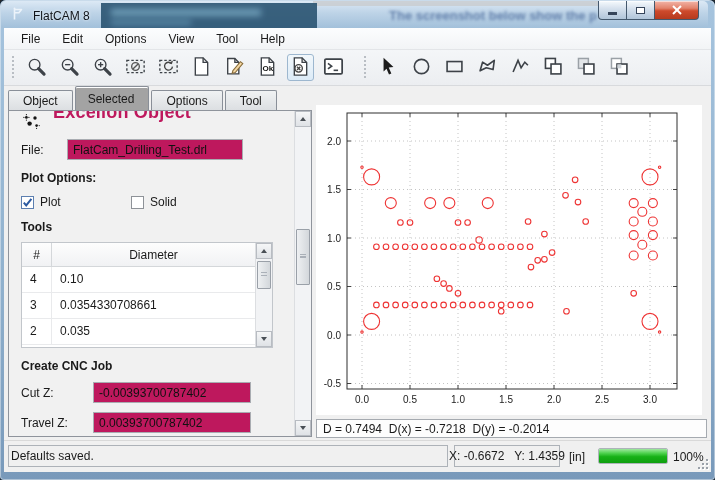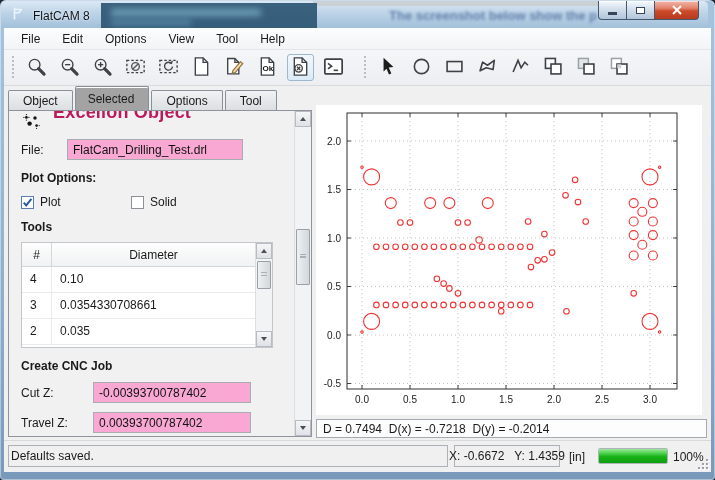--- a/index.html
+++ b/index.html
@@ -65,21 +65,21 @@
   .left-panel { position:absolute; left:4px; top:82px; width:304px; height:327px;
                 background:#f1f1f1; border:1px solid #8f949c; overflow:hidden; z-index:2; }
   .panel-content { position:absolute; left:0; top:0; right:17px; bottom:0;
                    padding:0 0 0 12px; overflow:hidden; }
   .obj-header { position:relative; height:26px; margin-top:-6px; }
   .obj-header .drill { position:absolute; left:2px; top:8px; }
   .obj-header h2 { position:absolute; left:32px; top:-3px; font-size:18px; font-weight:bold;
                    color:#be185d; letter-spacing:.2px; }
   .name-row { display:flex; align-items:center; gap:8px; margin-top:8px; }
   .name-row label { width:38px; }
-  input.txt { border:1px solid #a9acb1; background:#f9a8d4; height:21px; font-size:12px;
+  input.txt { border:1px solid #a9acb1; background:#be185d; height:21px; font-size:12px;
               padding:1px 5px; font-family:"Liberation Sans",sans-serif; color:#111; }
   .name-row input { width:176px; }
   .bold-label { font-weight:bold; font-size:12px; margin-top:11px; }
   .check-row { display:flex; align-items:center; margin-top:10px; }
   .checkbox { width:13px; height:13px; border:1px solid #8e9298; background:#fff;
               display:inline-flex; align-items:center; justify-content:center; margin-right:6px; }
   .checkbox.checked { border-color:#5c7fb0; }
   .check-item { display:flex; align-items:center; width:110px; }
   
   .tools-table { width:252px; margin-top:8px; border:1px solid #c2c6cb; background:#fff;

